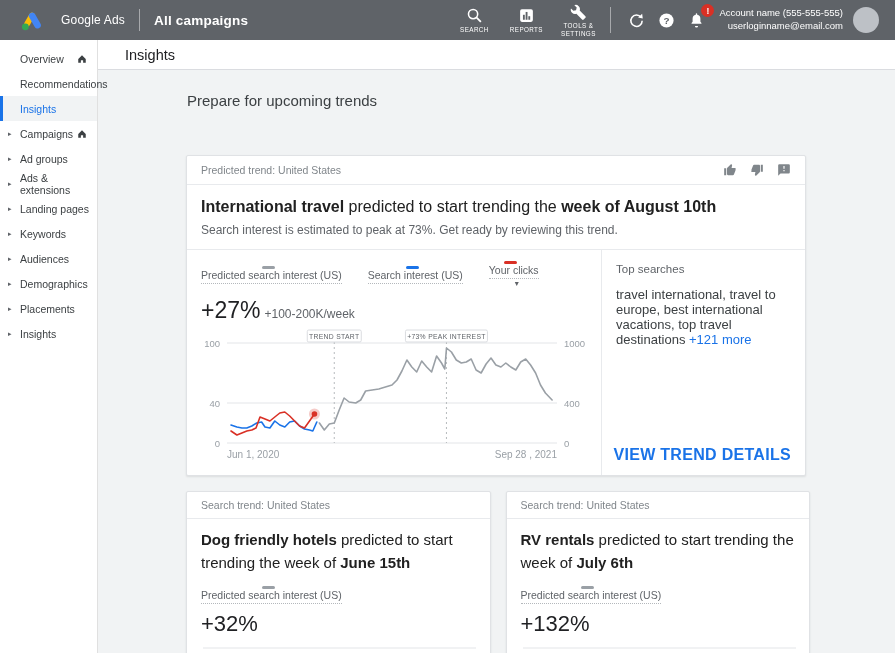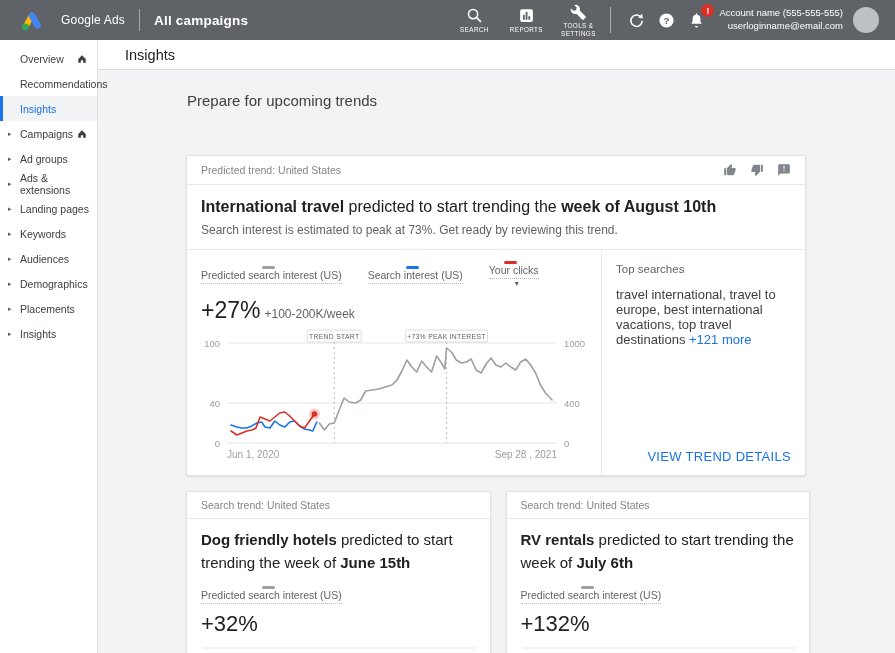--- a/index.html
+++ b/index.html
@@ -71,21 +71,21 @@
   .delta-row { margin-top:9px; display:flex; align-items:baseline; }
   .delta { font-size:23px; color:#202124; }
   .delta-sub { font-size:12px; color:#5f6368; margin-left:4px; }
   .chart-wrap { margin-top:5px; }
 
   .side-col { width:204px; border-left:1px solid #e8eaed; padding:13px 14px;
     position:relative; flex:0 0 auto; }
   .ts-label { font-size:11.5px; color:#5f6368; }
   .ts-text { font-size:13px; color:#3c4043; line-height:15px; margin-top:12px; }
   .more { color:#1a73e8; cursor:pointer; text-decoration:none; }
-  .cta { position:absolute; right:14px; bottom:11px; font-size:13px; font-weight:normal;
+  .cta { position:absolute; right:14px; bottom:11px; font-size:16px; font-weight:bold;
     letter-spacing:.3px; color:#1a73e8; cursor:pointer; text-decoration:none; }
 
   .cards-row { display:flex; gap:15px; width:624px; margin-top:15px; }
   .small-card { flex:1; min-width:0; }
   .sc-body { padding:10px 14px 12px; }
   .sc-title { font-size:15px; color:#212121; line-height:1.5; min-height:44px; }
   .sc-legend { margin-top:12px; }
   .sc-delta { font-size:22px; color:#202124; margin-top:7px; }
   .sc-chart { margin-top:8px; }
 </style>

